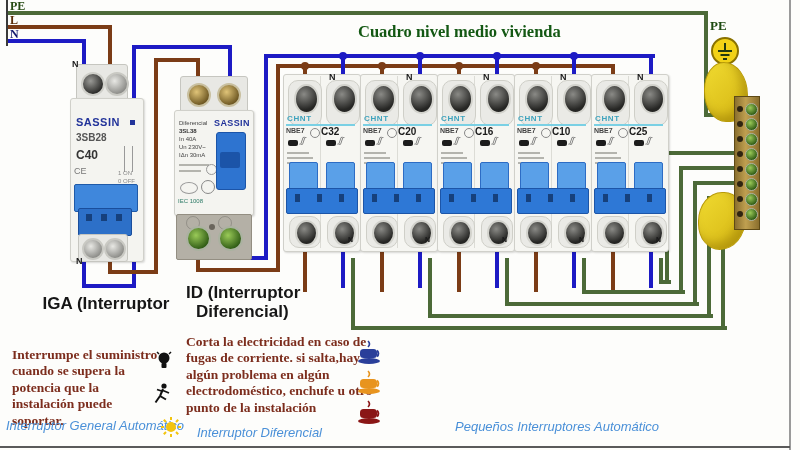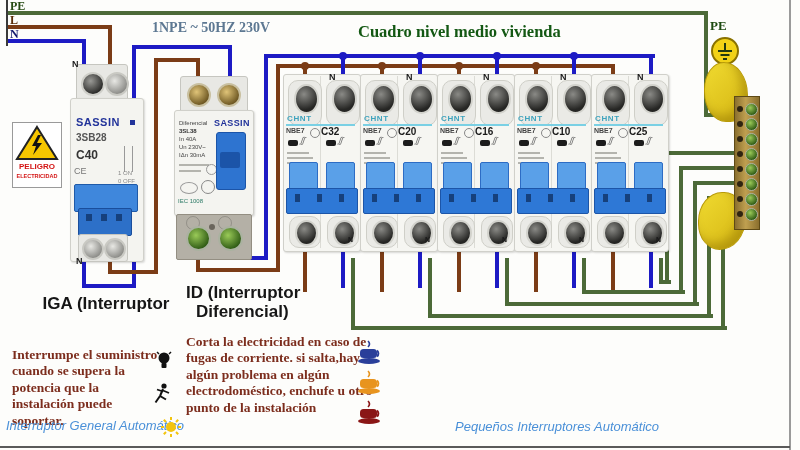--- a/index.html
+++ b/index.html
@@ -128,31 +128,22 @@
   <div class="w pe" style="left:428px;top:258px;width:4px;height:60px;"></div>
   <div class="w pe" style="left:428px;top:314px;width:285px;height:4px;"></div>
   <div class="w pe" style="left:707px;top:196px;width:4px;height:122px;"></div>
   <div class="w pe" style="left:707px;top:196px;width:32px;height:4px;"></div>
 
   <div class="w pe" style="left:351px;top:258px;width:4px;height:72px;"></div>
   <div class="w pe" style="left:351px;top:326px;width:376px;height:4px;"></div>
   <div class="w pe" style="left:721px;top:211px;width:4px;height:119px;"></div>
   <div class="w pe" style="left:721px;top:211px;width:18px;height:4px;"></div>
 
-  <div class="supply" style="left:152px;top:20px;">1NPE ~ 50HZ 230V</div>
   <div class="title" style="left:358px;top:22px;">Cuadro nivel medio vivienda</div>
 
-  <div class="abs" style="left:12px;top:122px;width:48px;height:64px;background:#fff;border:1px solid #9a9a9a;">
-    <svg width="44" height="36" style="position:absolute;left:2px;top:2px;">
-      <polygon points="22,2 42,34 2,34" fill="#f6c600" stroke="#222" stroke-width="2"></polygon>
-      <polygon points="23,10 17,21 21,21 18,30 27,18 22,18 26,10" fill="#111"></polygon>
-    </svg>
-    <div class="abs" style="left:0;top:39px;width:48px;text-align:center;font-size:8px;font-weight:bold;color:#d41414;">PELIGRO</div>
-    <div class="abs" style="left:0;top:50px;width:48px;text-align:center;font-size:5.5px;font-weight:bold;color:#d41414;">ELECTRICIDAD</div>
-  </div>
 
   <div class="device" style="left:68px;top:62px;width:76px;height:198px;">
     <div class="block" style="left:8px;top:2px;width:50px;height:36px;"></div>
     <div class="nlbl" style="left:4px;top:-3px;">N</div>
     <div class="screw-dark" style="left:13px;top:10px;width:20px;height:20px;"></div>
     <div class="screw-light" style="left:37px;top:10px;width:20px;height:20px;"></div>
     <div class="panel" style="left:2px;top:36px;width:72px;height:162px;"></div>
     <div class="abs" style="left:8px;top:54px;font-size:11px;font-weight:bold;color:#22339a;letter-spacing:.5px;">SASSIN</div>
     <div class="abs" style="left:62px;top:58px;width:5px;height:5px;background:#22339a;"></div>
     <div class="abs" style="left:8px;top:70px;font-size:10px;font-weight:bold;color:#555;">3SB28</div>
@@ -396,20 +387,21 @@
     <div class="screw-green" style="left:10px;top:111px;width:11px;height:11px;border-width:1px;"></div>
   </div>
 
   <div class="heading" style="left:8px;top:294px;width:196px;text-align:center;">IGA (Interruptor</div>
   <div class="para" style="left:12px;top:347px;width:150px;">Interrumpe el suministro cuando se supera la potencia que la instalación puede soportar.</div>
   <div class="caption" style="left:6px;top:418px;">Interruptor General Automático</div>
 
   <div class="heading" style="left:196px;top:302px;">Diferencial)</div>
   <div class="heading" style="left:186px;top:283px;">ID (Interruptor</div>
   <div class="para" style="left:186px;top:334px;width:196px;">Corta la electricidad en caso de fugas de corriente. si salta,hay algún problema en algún electrodoméstico, enchufe u otro punto de la instalación</div>
+  <div class="caption" style="left:197px;top:425px;">Interruptor Diferencial</div>
 
   <div class="caption" style="left:455px;top:419px;">Pequeños Interruptores Automático</div>
 
   <svg class="abs" width="18" height="22" style="left:155px;top:350px;">
     <circle cx="9" cy="8" r="5.5" fill="#111"></circle>
     <rect x="6.5" y="13" width="5" height="5" rx="1" fill="#111"></rect>
     <line x1="2" y1="2" x2="4" y2="4" stroke="#111" stroke-width="1.4"></line>
     <line x1="16" y1="2" x2="14" y2="4" stroke="#111" stroke-width="1.4"></line>
   </svg>
   <svg class="abs" width="20" height="24" style="left:152px;top:382px;">

